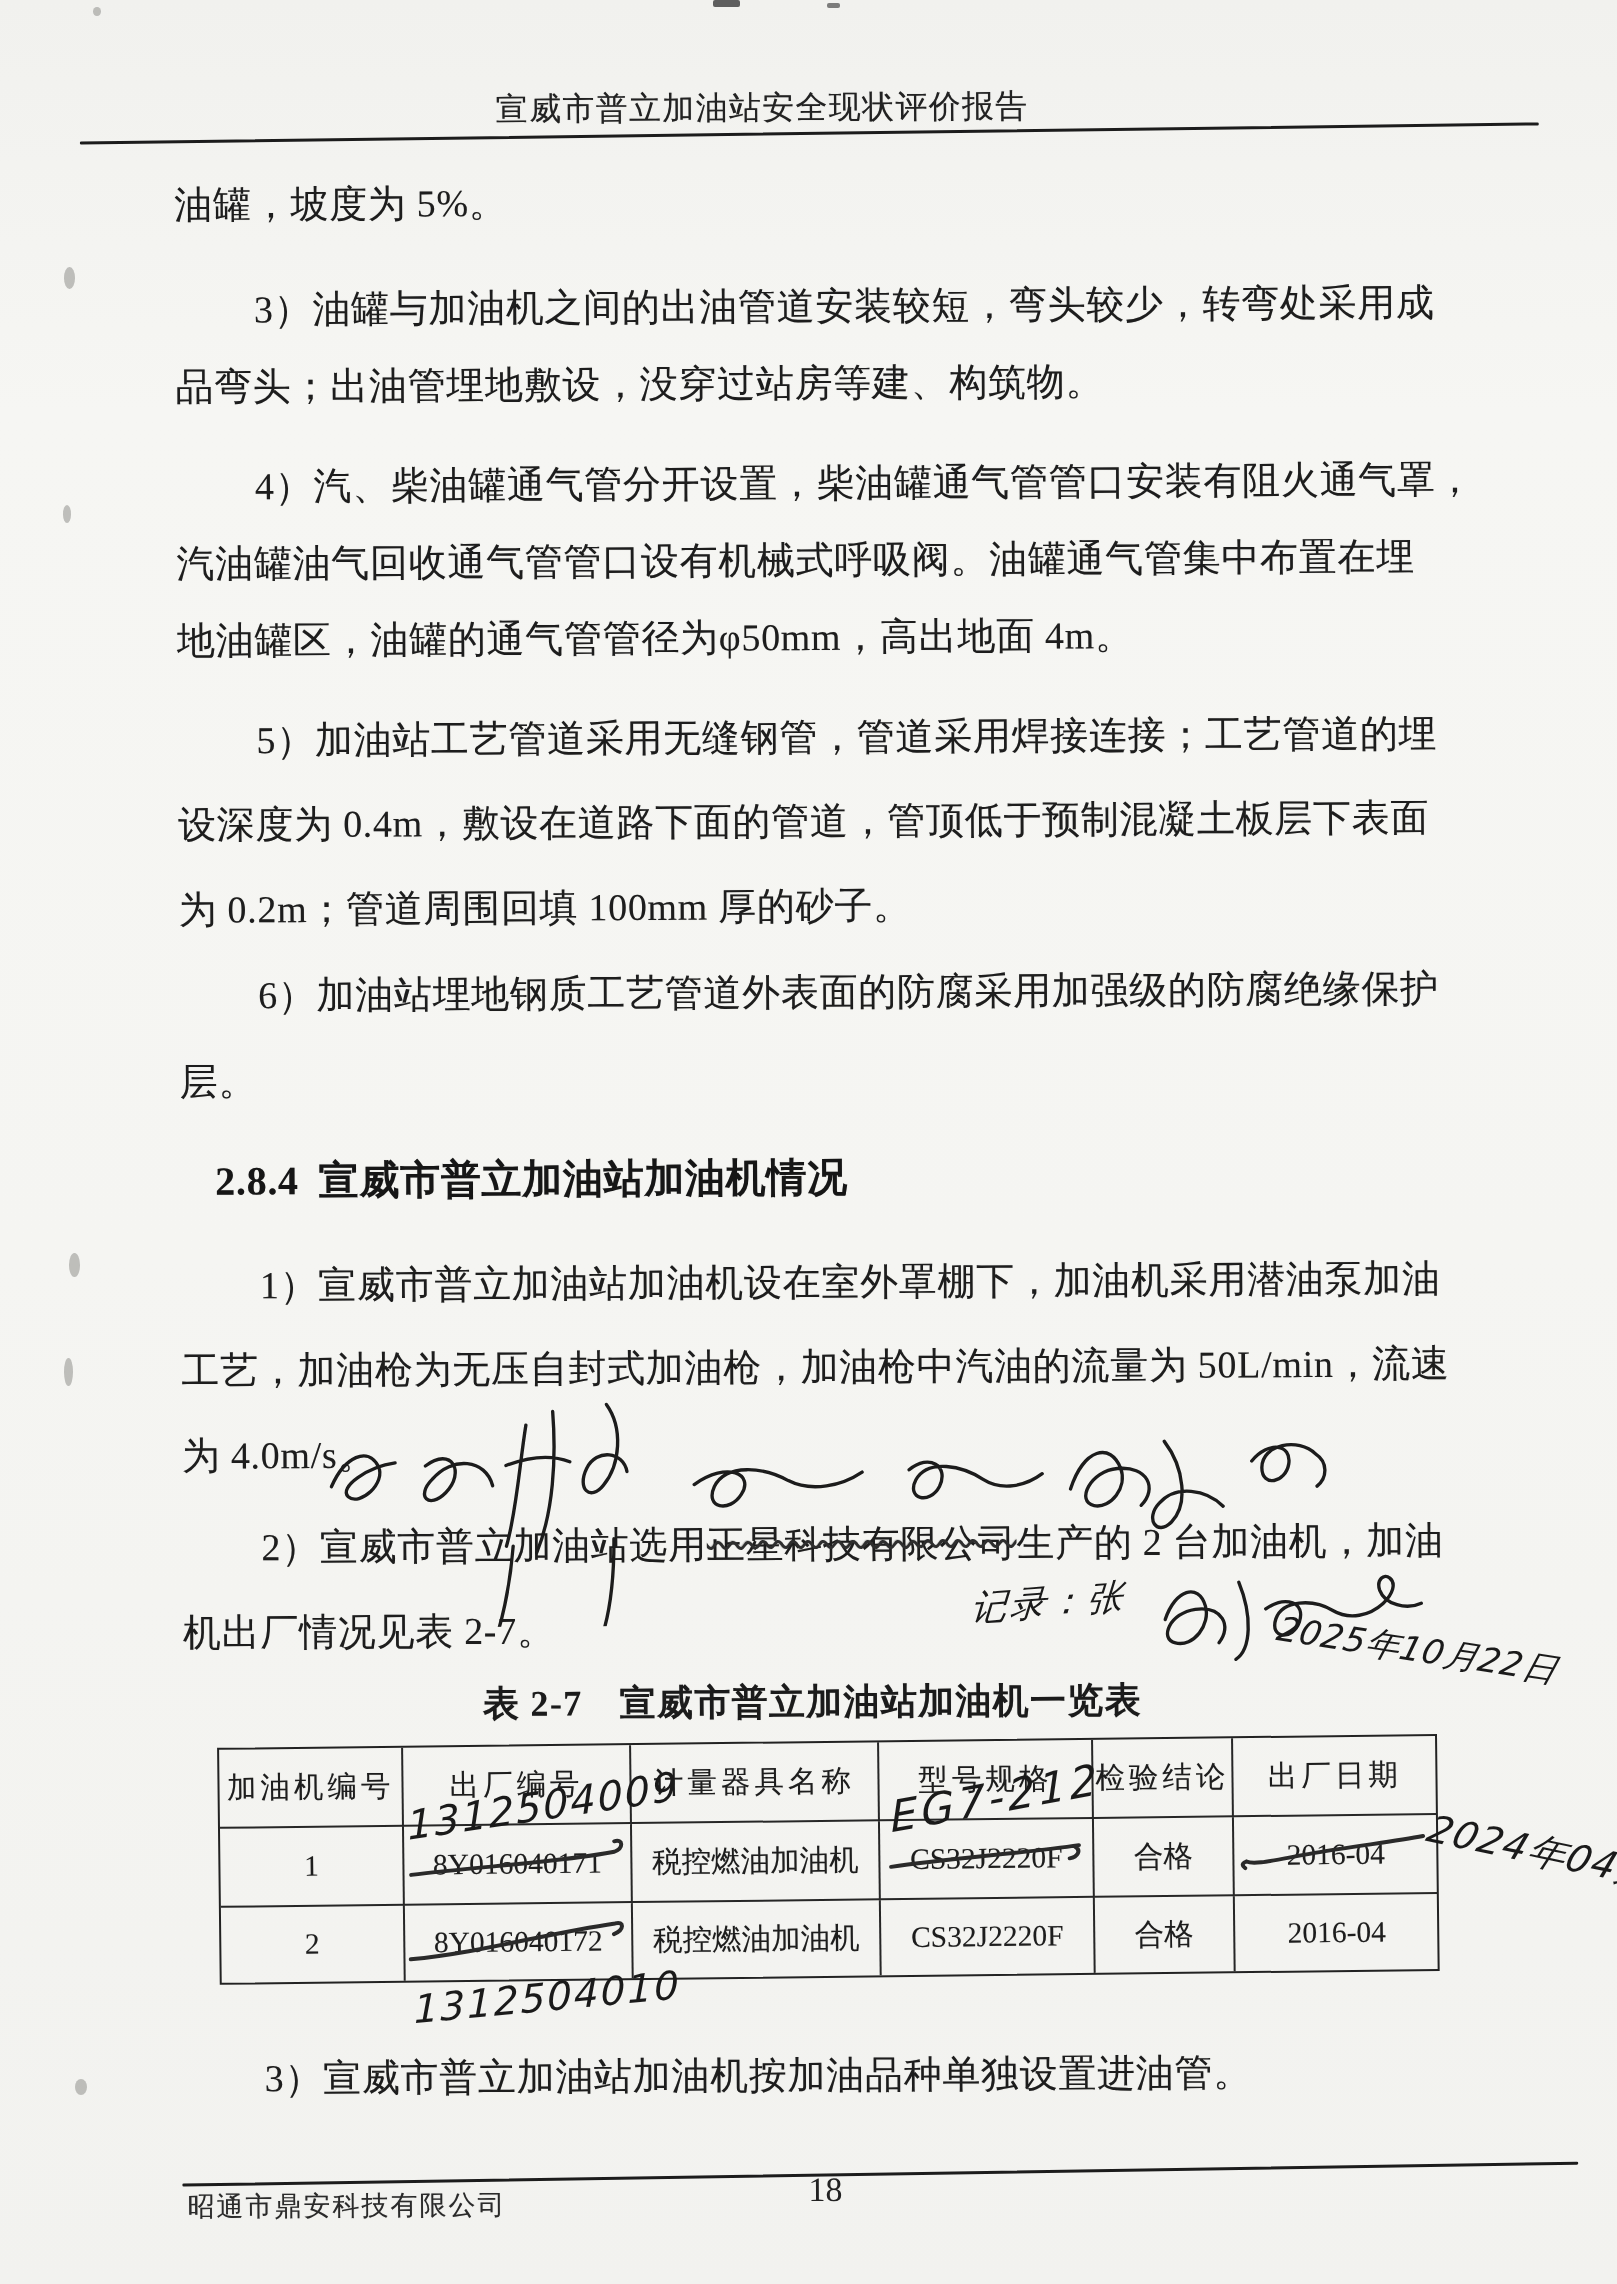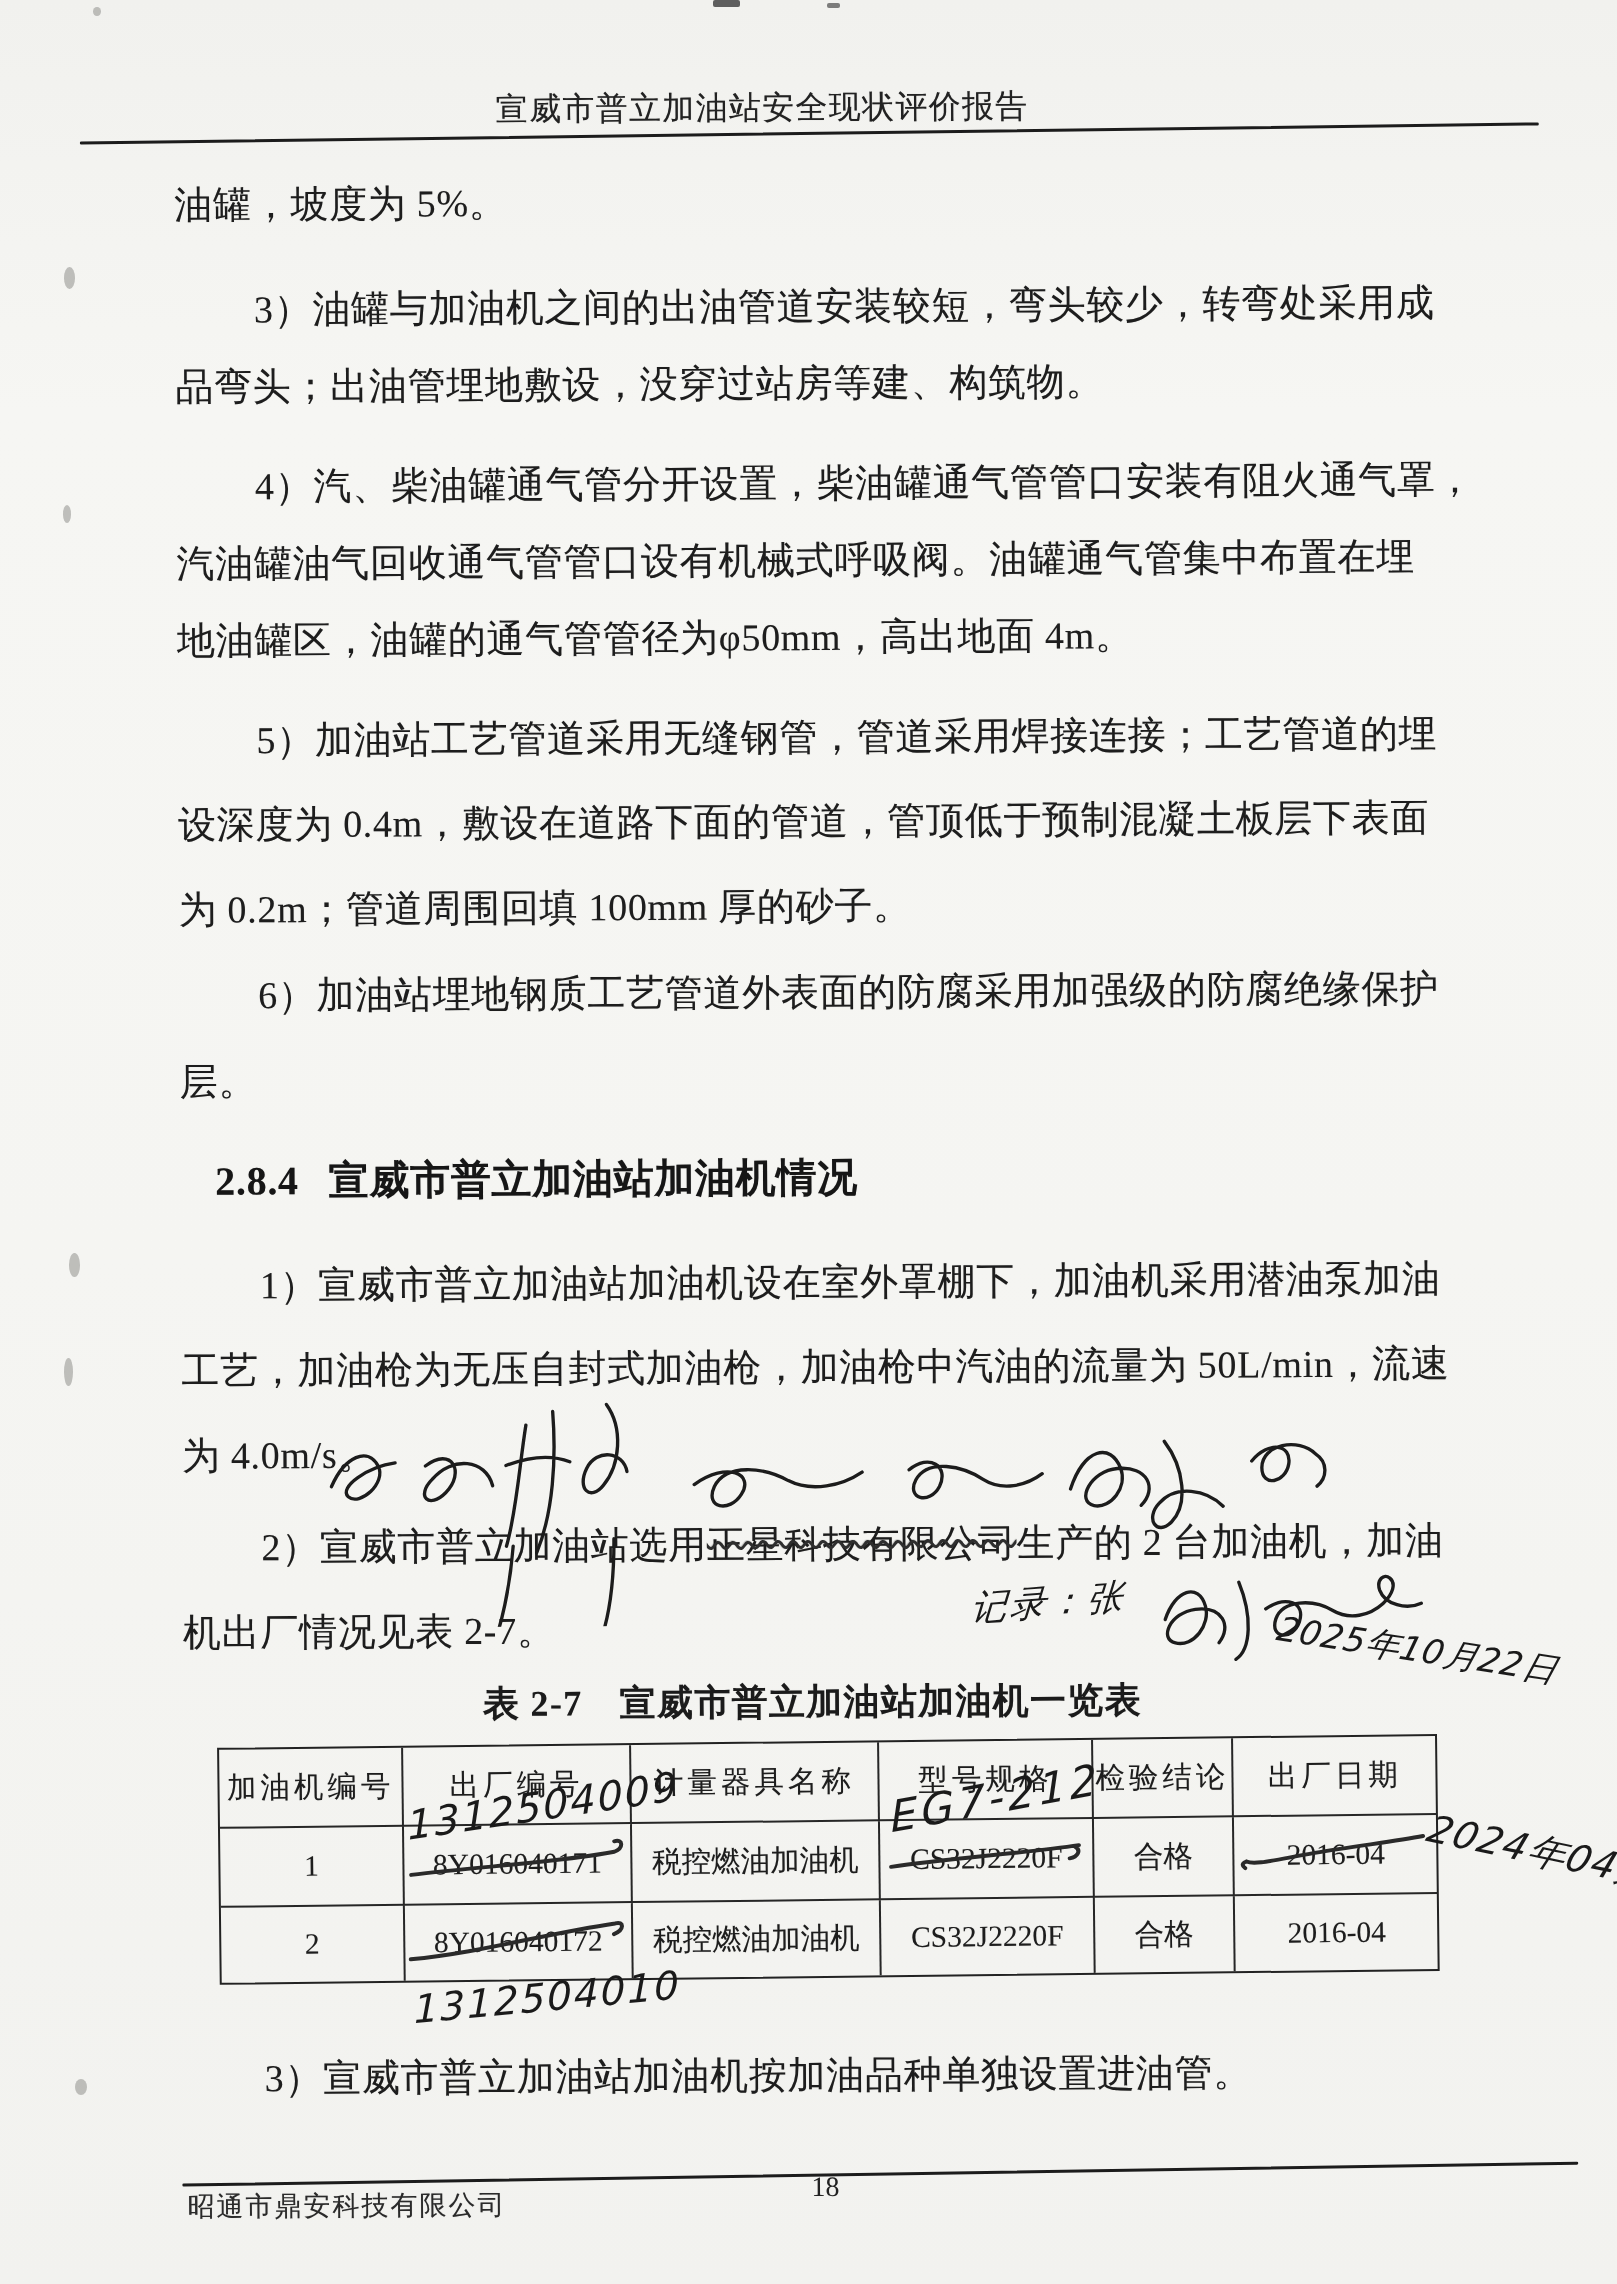--- a/index.html
+++ b/index.html
@@ -23,21 +23,21 @@
   .hdr-rule{left:86px;top:132px;width:1459px;transform:rotate(-0.4deg);}
   .ftr-rule{left:176px;top:2173px;width:1396px;transform:rotate(-0.55deg);height:3.4px;}
   .bl{
     position:absolute;font-size:38px;letter-spacing:0.7px;white-space:nowrap;
     color:#1d1d1d;text-shadow:0 0 0.7px rgba(0,0,0,.3);
   }
   .heading{
     position:absolute;left:215px;top:1150px;font-size:40px;font-weight:bold;
     letter-spacing:0.7px;color:#161616;text-shadow:0 0 0.7px rgba(0,0,0,.35);
   }
-  .heading .num{margin-right:30px;}
+  .heading .num{margin-right:20px;}
   .caption{
     position:absolute;left:0;right:0;top:1678px;text-align:center;
     font-size:36px;font-weight:600;letter-spacing:1.3px;color:#1b1b1b;
     text-shadow:0 0 0.7px rgba(0,0,0,.3);
   }
   .wavy{
     text-decoration:line-through;
     text-decoration-style:wavy;
     text-decoration-color:#2e2e2e;
     text-decoration-thickness:2.7px;
@@ -58,21 +58,21 @@
     font-size:29.5px;color:#1d1d1d;text-shadow:0 0 0.7px rgba(0,0,0,.3);
     overflow:visible;
   }
   .td:nth-child(6n){border-right:none;}
   .td.lastrow{border-bottom:none;}
   .th{letter-spacing:4px;}
   .strike{position:absolute;left:0;top:0;width:100%;height:100%;pointer-events:none;}
   .strike path{stroke:#2a2a2a;stroke-width:6;fill:none;stroke-linecap:round;}
   
   .ftr-co{position:absolute;left:181px;top:2185px;font-size:27px;letter-spacing:2px;color:#2a2a2a;text-shadow:0 0 0.7px rgba(0,0,0,.3);}
-  .ftr-pg{position:absolute;left:792px;top:2171px;width:54px;text-align:center;font-size:28px;color:#222;}
+  .ftr-pg{position:absolute;left:792px;top:2171px;width:54px;text-align:center;font-size:34px;color:#222;}
   
   .hw{
     position:absolute;font-family:"DejaVu Sans",sans-serif;font-style:italic;
     font-weight:500;color:#1a1a1a;white-space:nowrap;
   }
   .hw-r1serial{left:402px;top:1781px;font-size:40px;letter-spacing:2px;transform:rotate(-8deg) skewX(-6deg);}
   .hw-r1model{left:885px;top:1774px;font-size:43px;letter-spacing:4px;transform:rotate(-10deg) skewX(-8deg);}
   .hw-r2serial{left:408px;top:1973px;font-size:39px;letter-spacing:2px;transform:rotate(-5deg) skewX(-5deg);}
   .hw-rdate{left:1422px;top:1831px;font-size:38px;letter-spacing:1.3px;transform:rotate(12deg) skewX(-8deg);}
   .hw-sdate{left:1273px;top:1631px;font-size:34px;letter-spacing:0.7px;transform:rotate(9deg) skewX(-6deg);}

